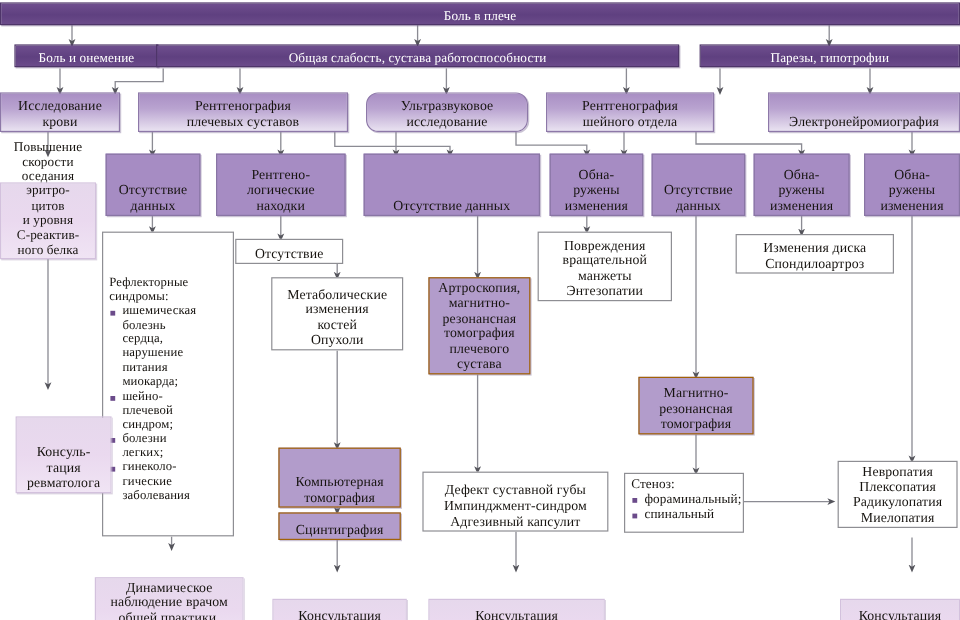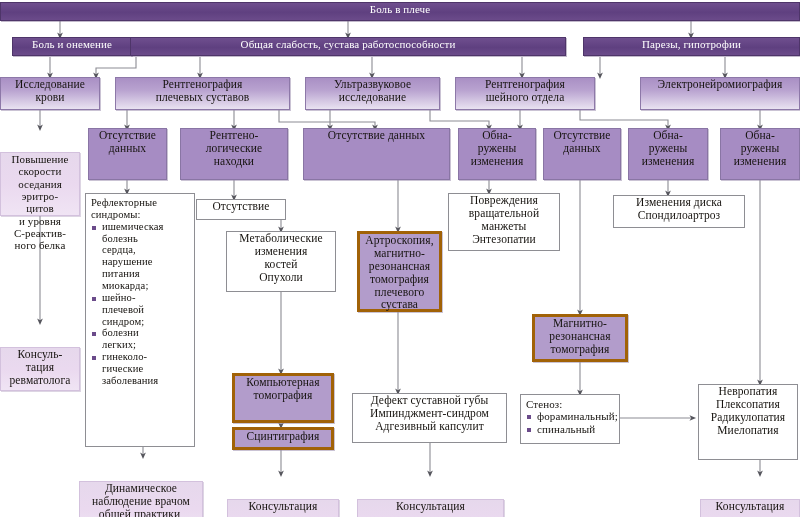--- a/index.html
+++ b/index.html
@@ -9,21 +9,21 @@
     font-family:"Liberation Serif","DejaVu Serif",serif;
     color:#16130f;
     overflow:hidden;
   }
   #chart{position:relative;width:800px;height:517px;}
 
   .node{
     position:absolute;
     box-sizing:border-box;
     display:flex;
-    align-items:flex-start;
+    align-items:flex-end;
     justify-content:center;
     text-align:center;
     line-height:1.12;
     letter-spacing:0.1px;
   }
   .node .txt{width:100%;padding:0 2px;}
 
   
   .hdr{
     background:linear-gradient(180deg,#6f4f8e 0%,#5f4080 55%,#6b4b8a 100%);
@@ -62,21 +62,21 @@
     color:#16130f;
     border:1px solid #d3c1dd;
     font-size:11.5px;
     box-shadow:1px 1px 0 rgba(170,150,185,.4);
     margin-top:24px;
   }
   
   .proc{
     background:#b29ccb;
     color:#16130f;
-    border:3px solid #a16207;
+    border:1px solid #a16207;
     font-size:11.5px;
     box-shadow:1px 1px 0 rgba(150,135,170,.5);
   }
 
   .node.left .txt{text-align:left;}
   .node.left{justify-content:flex-start;}
 
   ul.blist{
     margin:0;padding:0;list-style:none;
     text-align:left;
@@ -181,21 +181,21 @@
   <div class="node hdr" style="left:583px;top:37px;width:217px;height:19px;">
     <span class="txt">Парезы, гипотрофии</span>
   </div>
 
   <div class="node inv" style="left:0px;top:77px;width:100px;height:33px;">
     <span class="txt ml">Исследование<br>крови</span>
   </div>
   <div class="node inv" style="left:115px;top:77px;width:175px;height:33px;">
     <span class="txt ml">Рентгенография<br>плечевых суставов</span>
   </div>
-  <div class="node inv" style="left:305px;top:77px;width:135px;height:33px;">
+  <div class="node inv" style="left:305px;top:77px;width:135px;height:33px;border-radius:10px;">
     <span class="txt ml">Ультразвуковое<br>исследование</span>
   </div>
   <div class="node inv" style="left:455px;top:77px;width:140px;height:33px;">
     <span class="txt ml">Рентгенография<br>шейного отдела</span>
   </div>
   <div class="node inv" style="left:640px;top:77px;width:160px;height:33px;">
     <span class="txt ml">Электронейромиография</span>
   </div>
 
   <div class="node term" style="left:0px;top:128px;width:80px;height:64px;font-size:11px;">
@@ -217,21 +217,21 @@
     <span class="txt ml">Отсутствие<br>данных</span>
   </div>
   <div class="node res" style="left:628px;top:128px;width:80px;height:52px;">
     <span class="txt ml">Обна-<br>ружены<br>изменения</span>
   </div>
   <div class="node res" style="left:720px;top:128px;width:80px;height:52px;">
     <span class="txt ml">Обна-<br>ружены<br>изменения</span>
   </div>
 
   <div class="node diag left" style="left:85px;top:193px;width:110px;height:254px;align-items:flex-start;padding:3px 3px;font-size:10.6px;">
-    <div class="txt" style="text-align:left;">
+    <div class="txt" style="text-align:left;margin-top:33px;">
       <div class="lead">Рефлекторные<br>синдромы:</div>
       <ul class="blist">
         <li>ишемическая<br>болезнь<br>сердца,<br>нарушение<br>питания<br>миокарда;</li>
         <li>шейно-<br>плечевой<br>синдром;</li>
         <li>болезни<br>легких;</li>
         <li>гинеколо-<br>гические<br>заболевания</li>
       </ul>
     </div>
   </div>
 
@@ -274,25 +274,25 @@
         <li>фораминальный;</li>
         <li>спинальный</li>
       </ul>
     </div>
   </div>
 
   <div class="node diag" style="left:352px;top:393px;width:155px;height:50px;">
     <span class="txt ml">Дефект суставной губы<br>Импинджмент-синдром<br>Адгезивный капсулит</span>
   </div>
 
-  <div class="node diag" style="left:698px;top:384px;width:100px;height:76px;">
+  <div class="node diag" style="left:698px;top:384px;width:100px;height:56px;">
     <span class="txt ml">Невропатия<br>Плексопатия<br>Радикулопатия<br>Миелопатия</span>
   </div>
 
-  <div class="node term" style="left:0px;top:323px;width:80px;height:44px;">
+  <div class="node term" style="left:13px;top:323px;width:80px;height:64px;">
     <span class="txt ml">Консуль-<br>тация<br>ревматолога</span>
   </div>
   <div class="node term" style="left:79px;top:457px;width:124px;height:55px;">
     <span class="txt ml">Динамическое<br>наблюдение врачом<br>общей практики,<br>терапевтом</span>
   </div>
   <div class="node term" style="left:227px;top:475px;width:112px;height:36px;">
     <span class="txt ml">Консультация<br>онколога</span>
   </div>
   <div class="node term" style="left:357px;top:475px;width:147px;height:36px;">
     <span class="txt ml">Консультация<br>травматолога-ортопеда</span>

